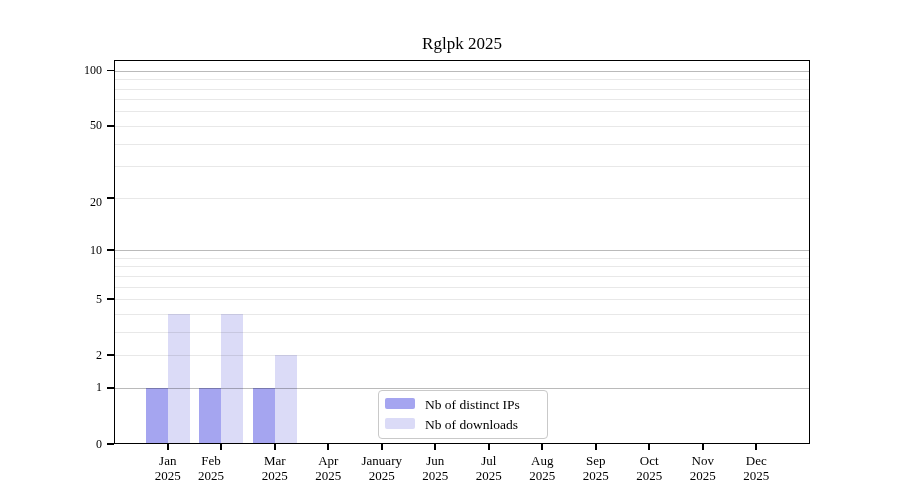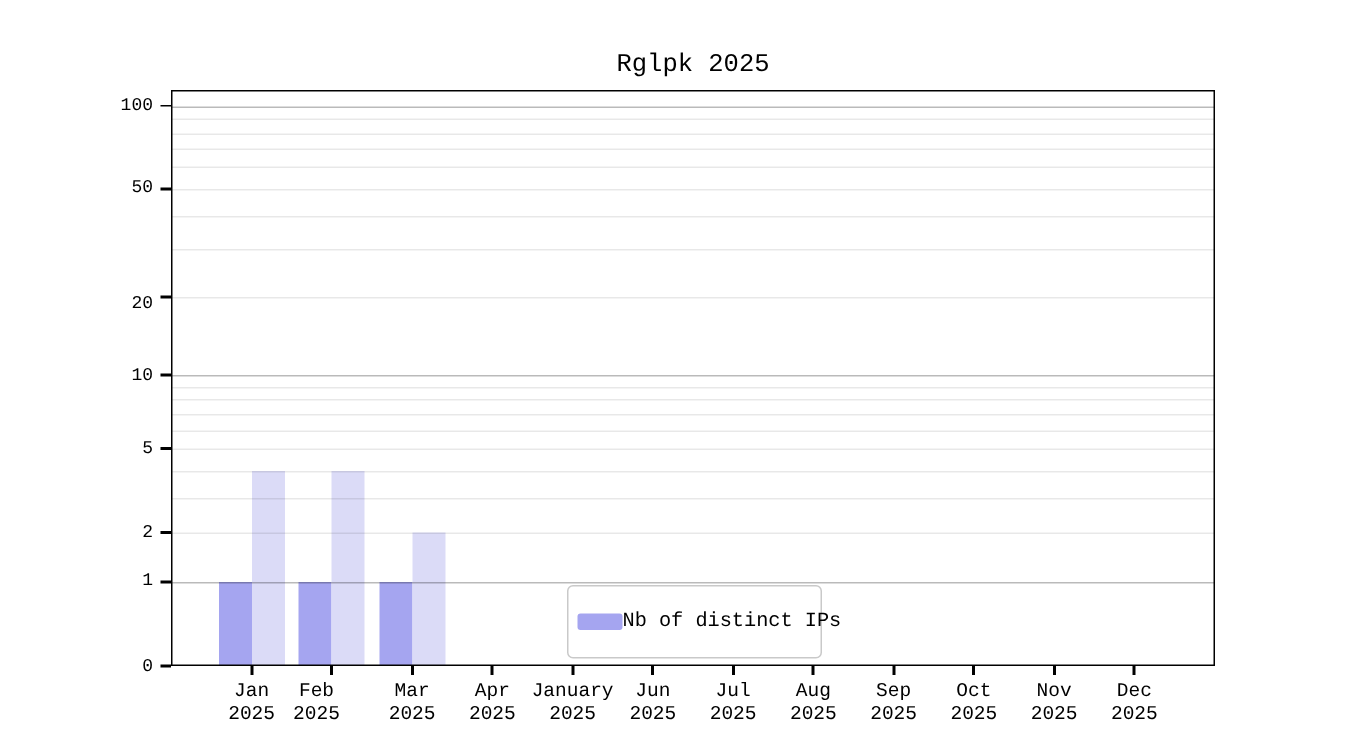--- a/index.html
+++ b/index.html
@@ -1,18 +1,18 @@
 <!DOCTYPE html>
 <html><head>
 <meta charset="utf-8">
 <style>
   html,body{margin:0;padding:0;background:#fff;}
   #canvas{
     position:relative;width:900px;height:500px;background:#ffffff;
-    font-family:Liberation Mono, monospace;color:#000;overflow:hidden;
+    font-family:Liberation Serif, serif;color:#000;overflow:hidden;
   }
   .chart-title{
     position:absolute;left:114px;top:34px;width:696px;text-align:center;
     font-size:17px;line-height:20px;color:#000;
   }
   #plot{position:absolute;left:114px;top:60px;width:696px;height:384px;}
   .plot-border{
     position:absolute;left:0;top:0;right:0;bottom:0;border:1.6px solid #000;
     z-index:6;pointer-events:none;
   }
@@ -27,21 +27,21 @@
   .x-tick{position:absolute;width:1.6px;height:6px;background:#000;z-index:7;}
   .x-tick-label{
     position:absolute;width:60px;text-align:center;font-size:13px;line-height:15px;z-index:7;
   }
   #legend{
     position:absolute;left:378px;top:390px;width:170px;height:49px;box-sizing:border-box;
     background:rgba(255,255,255,0.92);border:1px solid #c9c9c9;border-radius:4px;
     z-index:8;display:flex;flex-direction:column;justify-content:center;
     gap:6px;padding:5px 8px 5px 6px;
   }
-  .legend-entry{display:flex;align-items:center;}
+  .legend-entry{display:flex;align-items:flex-start;gap:10px;}
   .legend-swatch{width:30px;height:11px;border-radius:2px;flex:0 0 auto;}
   .legend-label{font-size:13.5px;line-height:14px;white-space:nowrap;}
 </style>
 </head>
 <body>
 
 <div id="canvas">
   <div class="chart-title">Rglpk 2025</div>
   <div id="plot">
     <div class="plot-border"></div>
@@ -147,14 +147,18 @@
       <div class="x-tick-label" style="left: 726.25px; top: 453px;">
         <div>Dec</div>
         <div>2025</div>
       </div>
     </div>
   <div id="legend">
       <div class="legend-entry">
         <div class="legend-swatch" style="background: rgb(165, 165, 240);"></div>
         <div class="legend-label">Nb of distinct IPs</div>
       </div>
+      <div class="legend-entry">
+        <div class="legend-swatch" style="background: rgb(219, 219, 247);"></div>
+        <div class="legend-label">Nb of downloads</div>
+      </div>
     </div>
 </div>
 
 </body></html>

